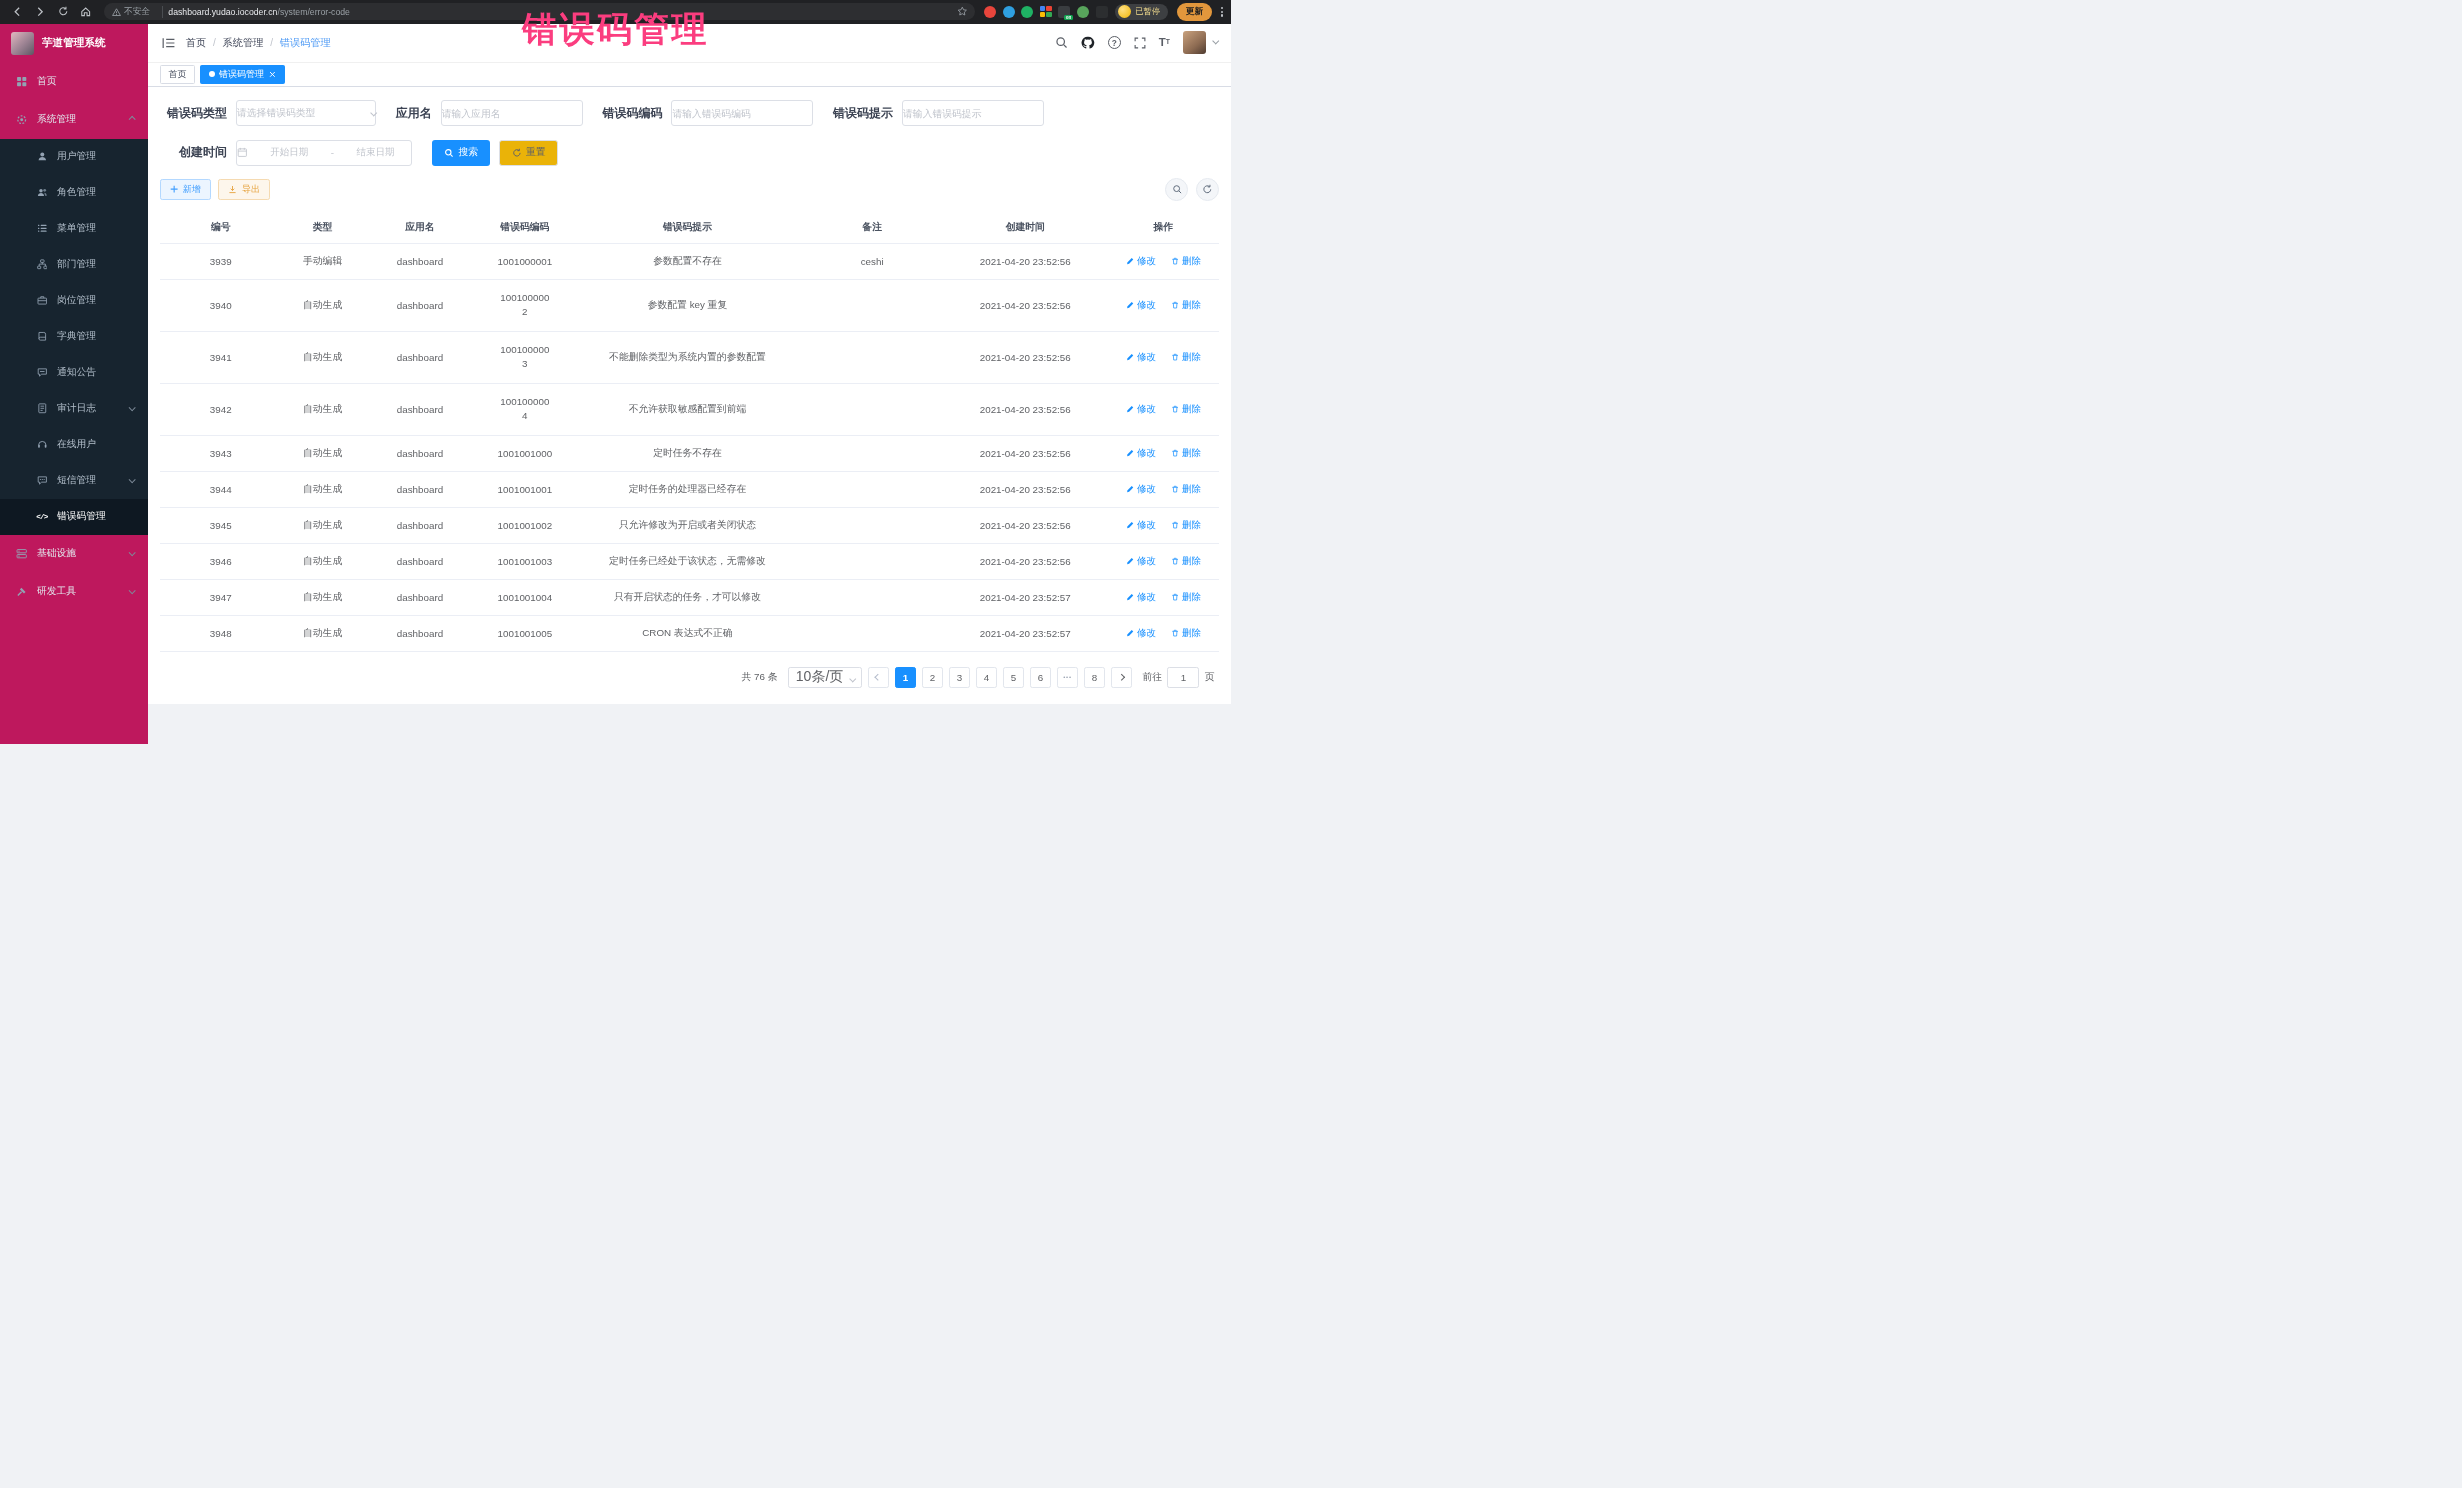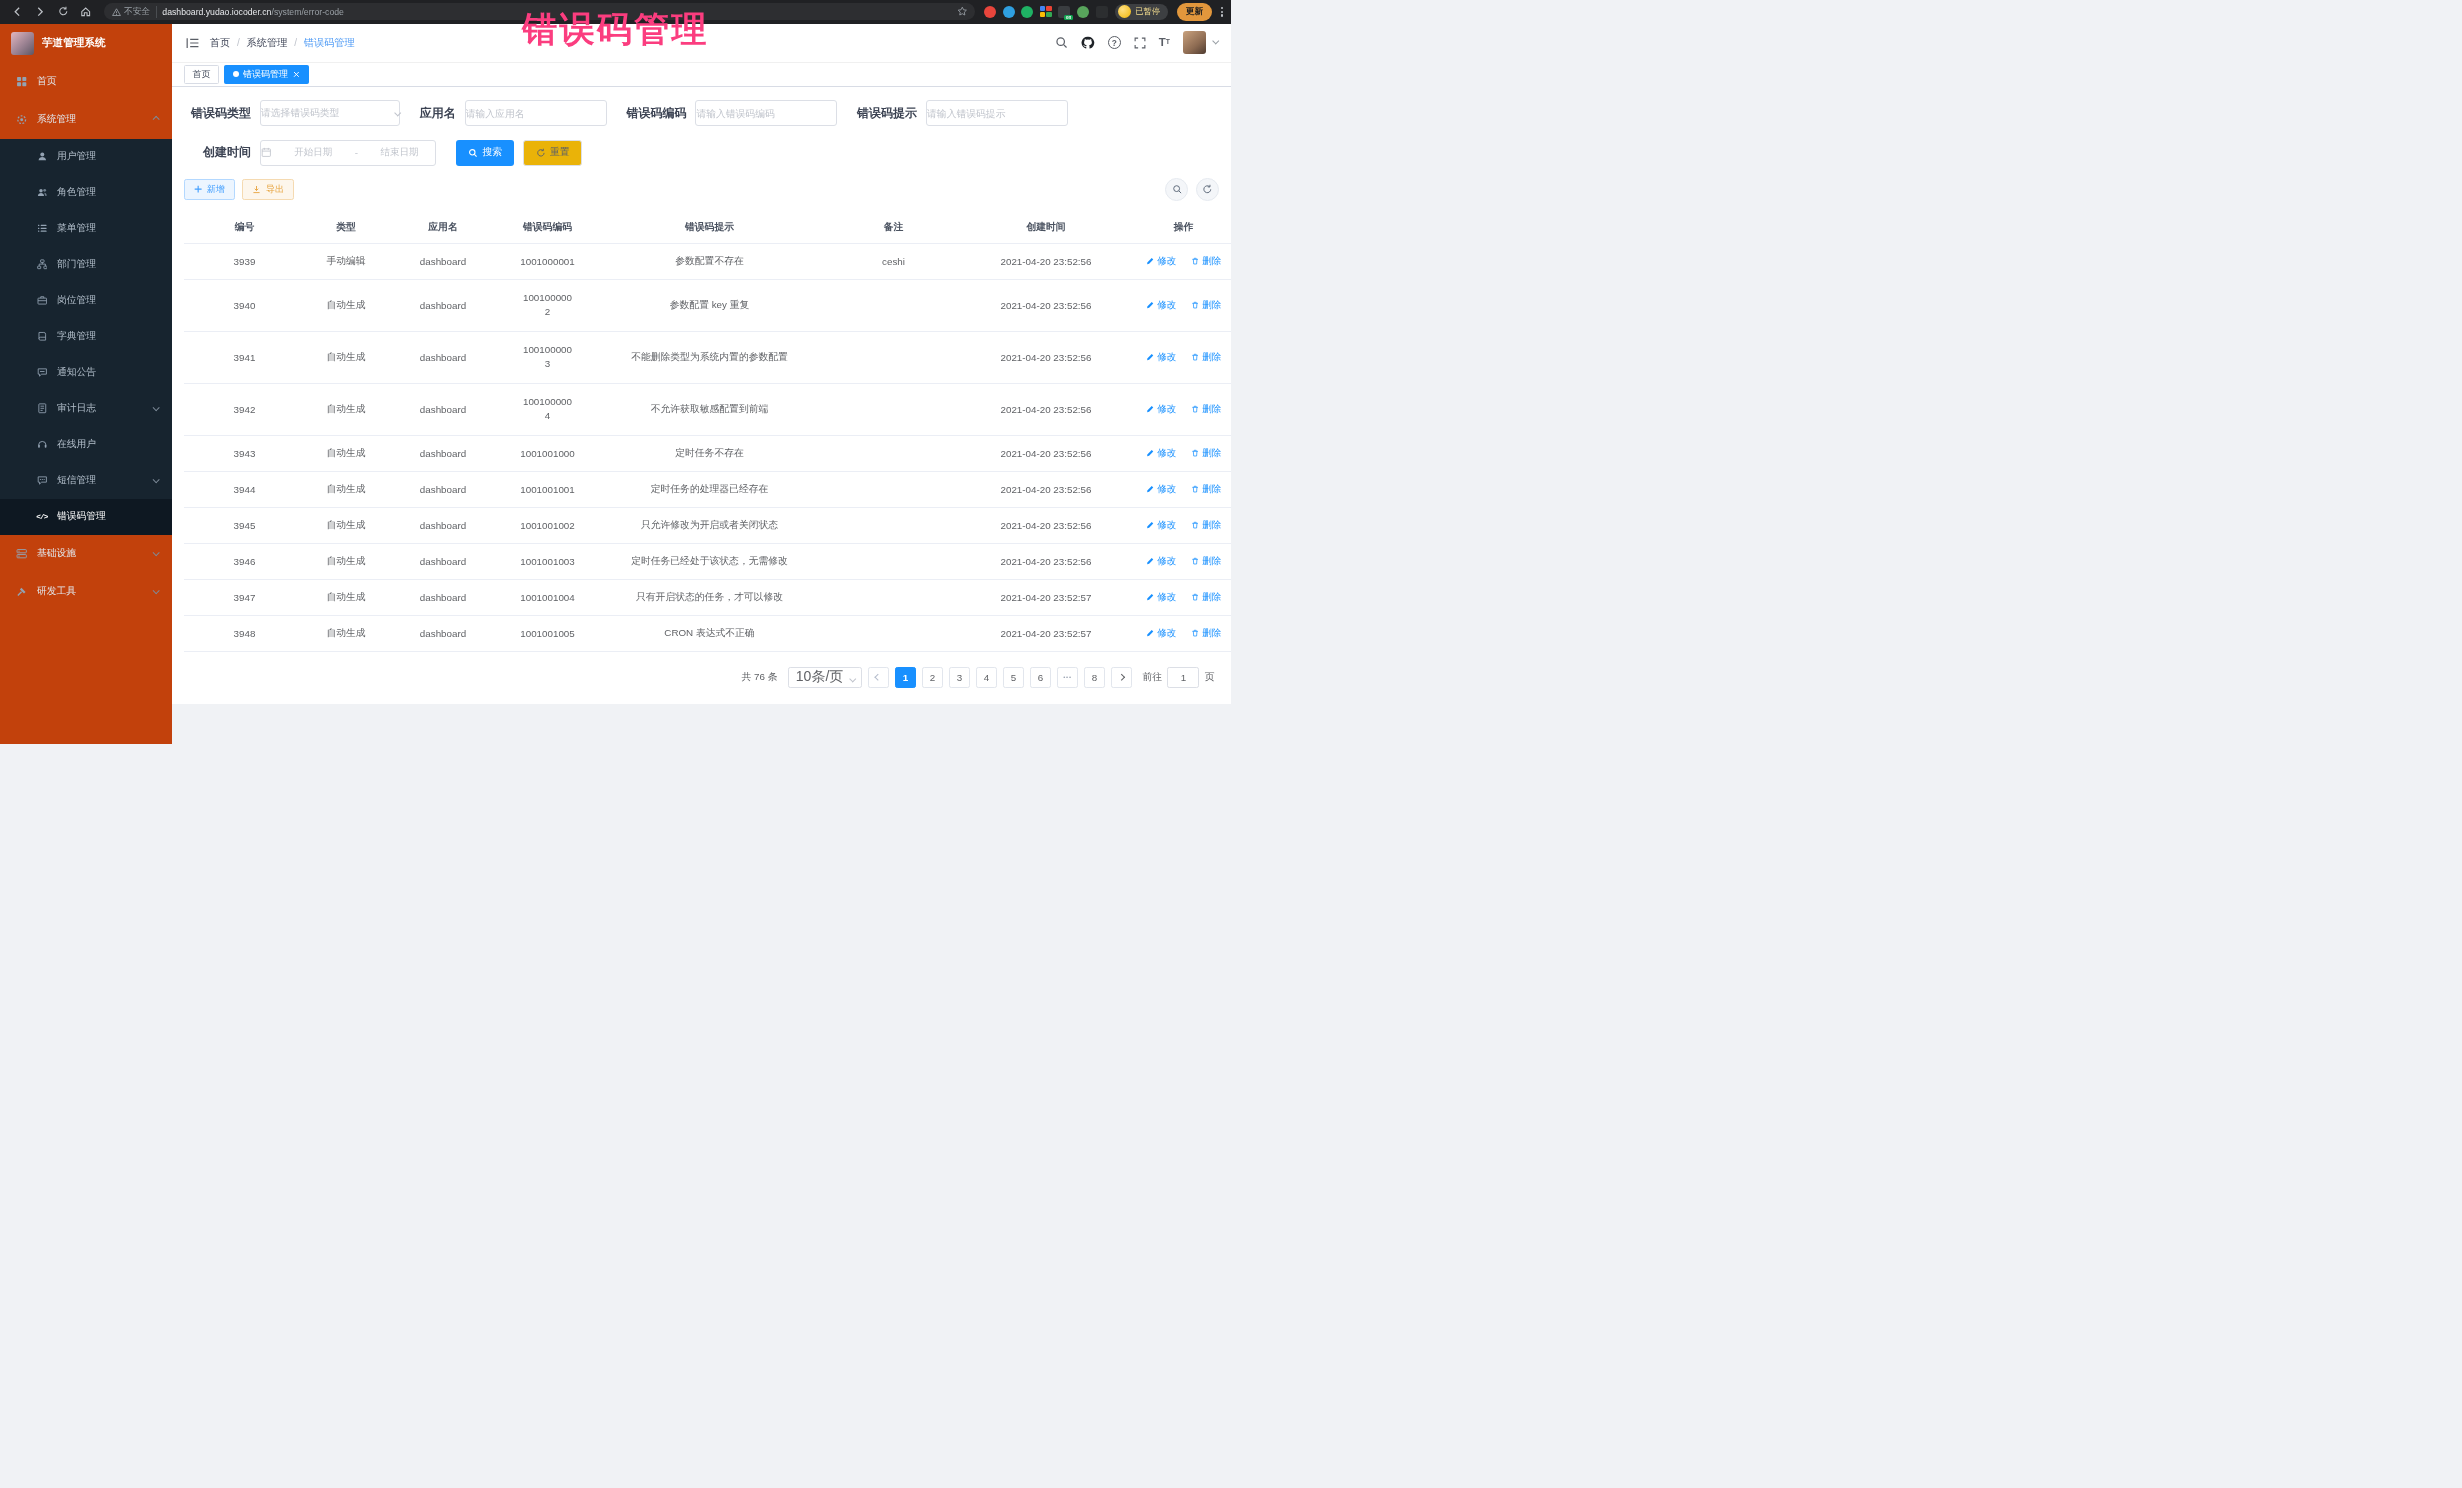--- a/index.html
+++ b/index.html
@@ -6,21 +6,21 @@
   html,body{margin:0;padding:0}
   body{width:1231px;height:744px;position:relative;overflow:hidden;
        font-family:"Liberation Sans",sans-serif;background:#f0f2f5;color:#303133}
   svg{display:block}
 
   
   .browser-bar{height:23.5px;background:#202124;display:flex;align-items:center;padding:0 7.6px;gap:3px}
   .nav-ic{width:19.7px;height:18px;display:flex;align-items:center;justify-content:center;color:#bdc1c6;border-radius:50%;cursor:pointer}
   .omnibox{flex:1;height:17.4px;background:#2d2e31;border-radius:9px;display:flex;align-items:center;
            padding:0 7.6px;gap:5.3px;font-size:8.7px;min-width:0;margin:0 6px}
-  .sec-label{color:#9aa0a6;display:flex;align-items:center;gap:3px;border-right:0.8px solid #4a4d51;padding-right:6px}
+  .sec-label{color:#9aa0a6;display:flex;align-items:center;gap:3px;border-right:0.8px solid #4a4d51;padding-right:12px}
   .url{white-space:nowrap;overflow:hidden}
   .url-host{color:#e8eaed}
   .url-path{color:#9aa0a6}
   .omni-star{margin-left:auto;color:#9aa0a6;cursor:pointer}
   .ext-tray{display:flex;align-items:center;gap:6.8px;margin-right:4.5px}
   .ext{width:12px;height:12px;border-radius:50%;position:relative;cursor:pointer}
   .ext.sq{border-radius:2.3px}
   .ext .mini{position:absolute;right:-2.3px;bottom:-2.3px;background:#13a552;color:#fff;font-size:4.5px;
              line-height:5.3px;padding:0 1.5px;border-radius:1.5px;font-weight:bold}
   .ext-grid{width:11.4px;height:11.4px;display:grid;grid-template-columns:5.3px 5.3px;grid-template-rows:5.3px 5.3px;gap:0.8px;cursor:pointer}
@@ -36,21 +36,21 @@
 
   
   .annotation{position:absolute;top:10.6px;left:50%;transform:translateX(-50%);z-index:99;
               font-size:35px;font-weight:bold;color:#fb3d7f;letter-spacing:2.3px;line-height:1;
               pointer-events:none;white-space:nowrap}
 
   
   .app{display:flex;height:721px}
 
   
-  .sidebar{width:172px;flex-shrink:0;background:#c2410c;display:flex;flex-direction:column;overflow:hidden}
+  .sidebar{width:148px;flex-shrink:0;background:#be185d;display:flex;flex-direction:column;overflow:hidden}
   .logo-row{height:39px;display:flex;align-items:center;gap:7.6px;padding-left:11.4px;flex-shrink:0}
   .logo-img{width:23px;height:23px;border-radius:3px;background:linear-gradient(135deg,#e3b7c0 0%,#9b8292 55%,#5d5663 100%)}
   .logo-title{color:#fff;font-size:10.6px;font-weight:bold;white-space:nowrap}
   .menu{flex:1;font-size:9.8px;overflow:hidden}
   .mi{height:38px;display:flex;align-items:center;padding:0 13.6px 0 15px;cursor:pointer;color:#e2e8ee;white-space:nowrap}
   .mi .mic{width:13.6px;margin-right:8.3px;display:flex;justify-content:center;color:#93a2b2;flex-shrink:0}
   .submenu{background:#17242f}
   .mi.sub{padding-left:35px;height:36px;color:#b3bfcb}
   .mi.active{background:#0e1822;color:#ffffff}
   .mi.active .mic{color:#fff}

